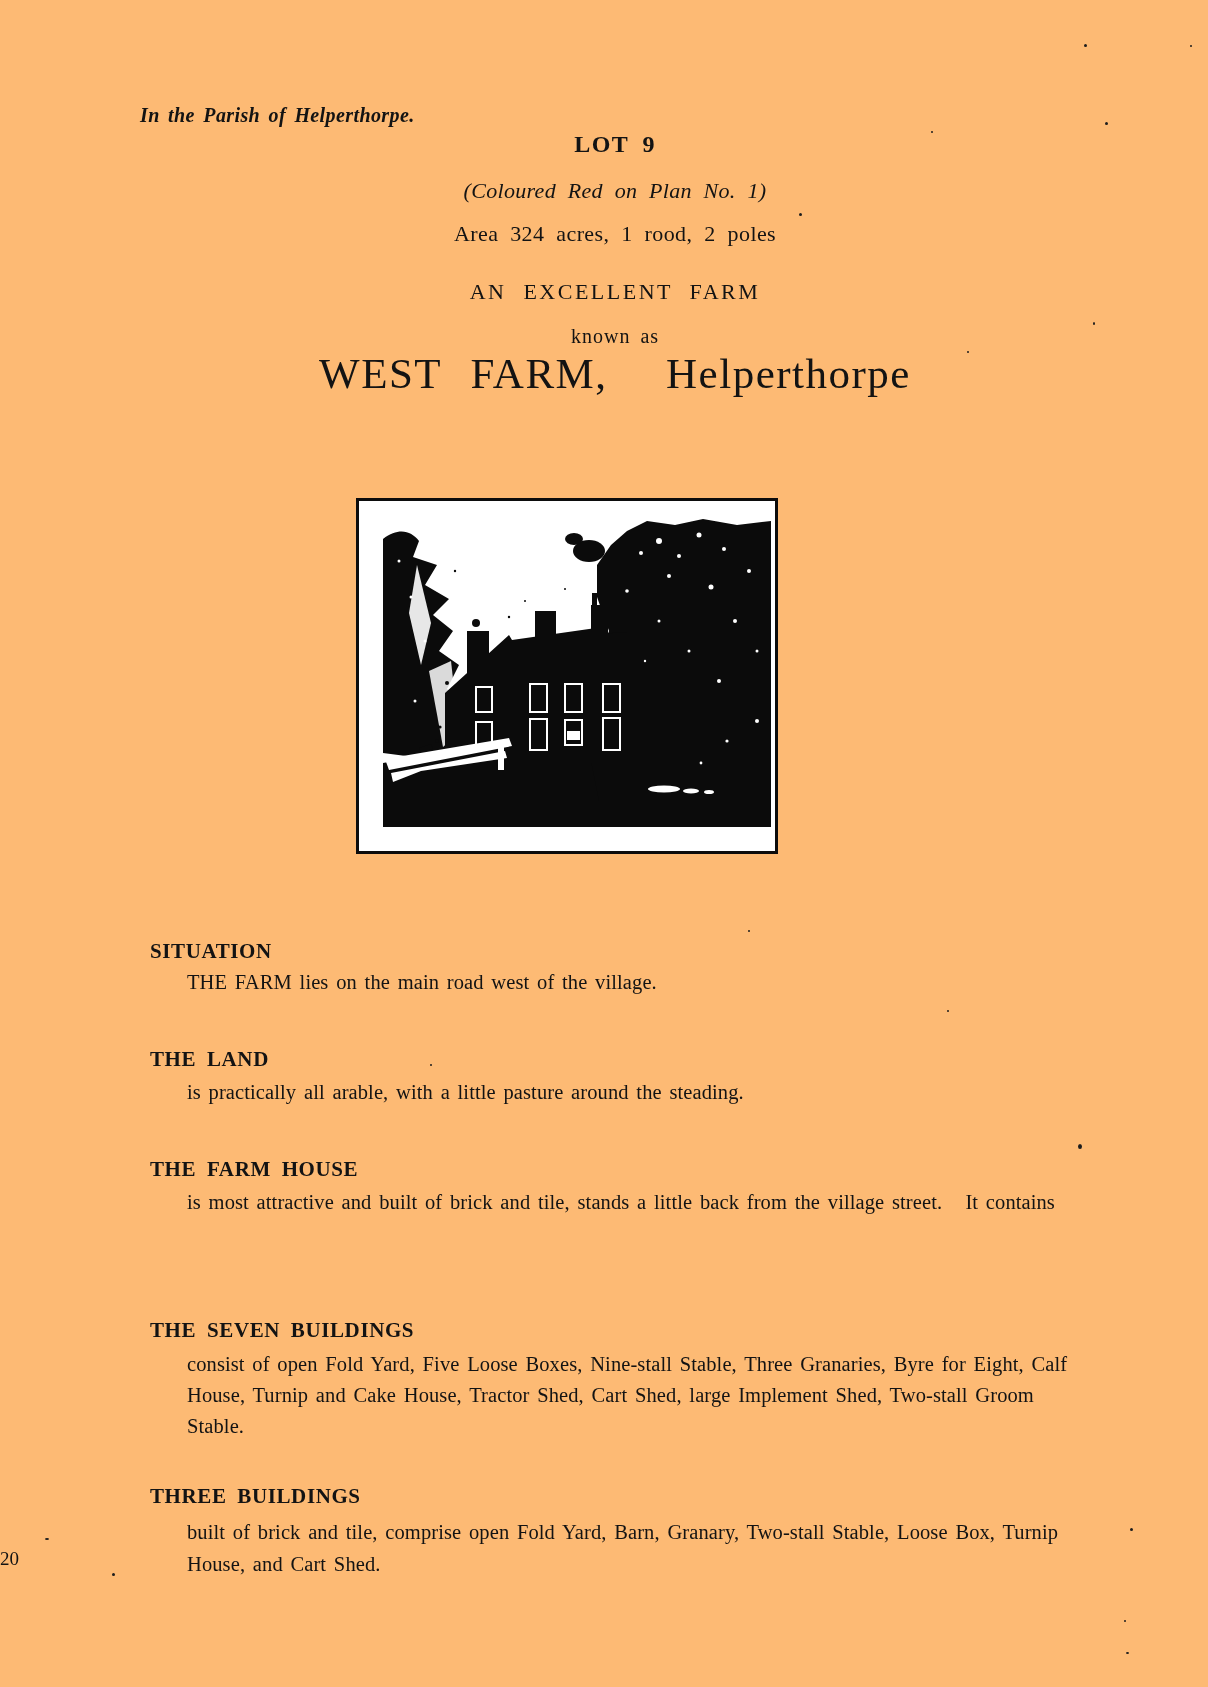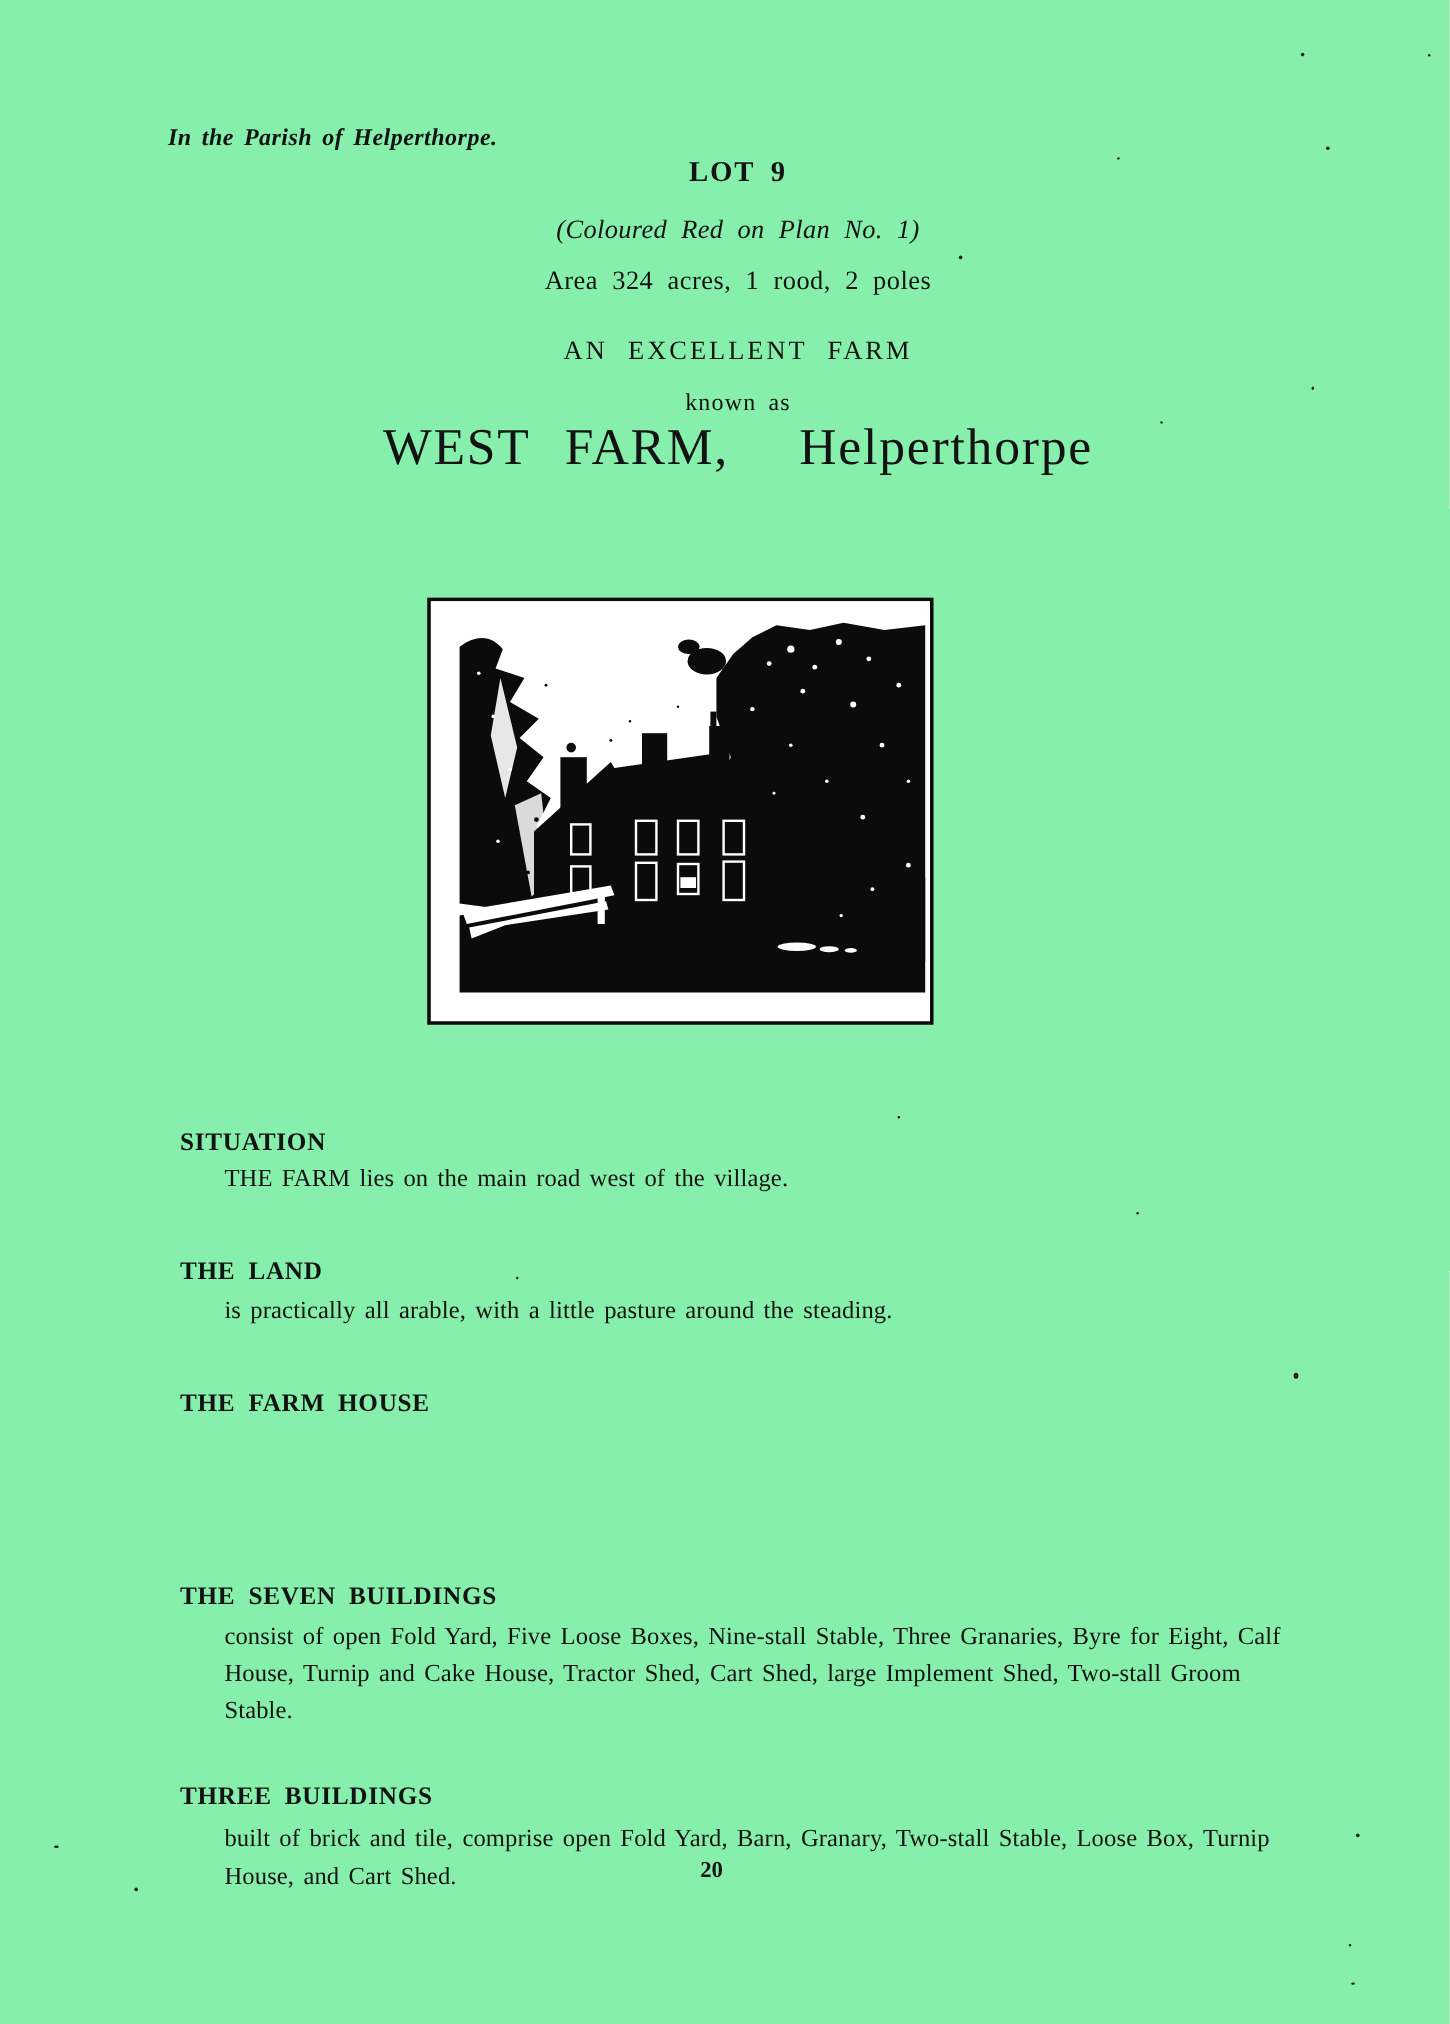--- a/index.html
+++ b/index.html
@@ -1,20 +1,20 @@
 <!DOCTYPE html>
 <html><head>
 <meta charset="utf-8">
 <style>
   html,body{margin:0;padding:0;background:#e8e8e8;}
   .page{
     position:relative;
     width:1208px;height:1687px;
     margin:0 auto;
-    background:#86efac;
+    background:#fdba74;
     font-family:"Liberation Serif","DejaVu Serif",serif;
     color:#131313;
     overflow:hidden;
   }
   .abs{position:absolute;white-space:pre;}
   .parish-note{
     left:140px;top:104px;
     font-size:20px;font-style:italic;font-weight:700;
     letter-spacing:0.4px;word-spacing:3px;
   }
@@ -38,21 +38,21 @@
   .sec-h{
     left:150px;font-size:21px;font-weight:700;
     letter-spacing:0.6px;word-spacing:5px;
   }
   .sec-line{
     left:187px;font-size:20.5px;
     word-spacing:2.5px;letter-spacing:0.1px;
   }
   .page-number{
     position:absolute;left:0;width:1186px;top:1548px;
-    text-align:center;font-size:19px;font-weight:700;
+    text-align:left;font-size:19px;font-weight:400;
   }
   .speck{position:absolute;background:#1c1c1c;border-radius:50%;}
 </style>
 </head>
 <body>
 
 <div class="page">
 
   <div class="abs parish-note">In the Parish of Helperthorpe.</div>
 
@@ -139,20 +139,21 @@
     </svg>
   </div>
 
   <h2 class="abs sec-h" style="top:922px">SITUATION</h2>
   <p class="abs sec-line" style="top:950px">THE FARM lies on the main road west of the village.</p>
 
   <h2 class="abs sec-h" style="top:1030px">THE LAND</h2>
   <p class="abs sec-line" style="top:1060px">is practically all arable, with a little pasture around the steading.</p>
 
   <h2 class="abs sec-h" style="top:1140px">THE FARM HOUSE</h2>
+  <p class="abs sec-line" style="top:1170px">is most attractive and built of brick and tile, stands a little back from the village street.   It contains</p>
 
   <h2 class="abs sec-h" style="top:1301px">THE SEVEN BUILDINGS</h2>
   <p class="abs sec-line" style="top:1332px">consist of open Fold Yard, Five Loose Boxes, Nine-stall Stable, Three Granaries, Byre for Eight, Calf</p>
   <p class="abs sec-line" style="top:1363px">House, Turnip and Cake House, Tractor Shed, Cart Shed, large Implement Shed, Two-stall Groom</p>
   <p class="abs sec-line" style="top:1394px">Stable.</p>
 
   <h2 class="abs sec-h" style="top:1467px">THREE BUILDINGS</h2>
   <p class="abs sec-line" style="top:1500px">built of brick and tile, comprise open Fold Yard, Barn, Granary, Two-stall Stable, Loose Box, Turnip</p>
   <p class="abs sec-line" style="top:1532px">House, and Cart Shed.</p>
 

